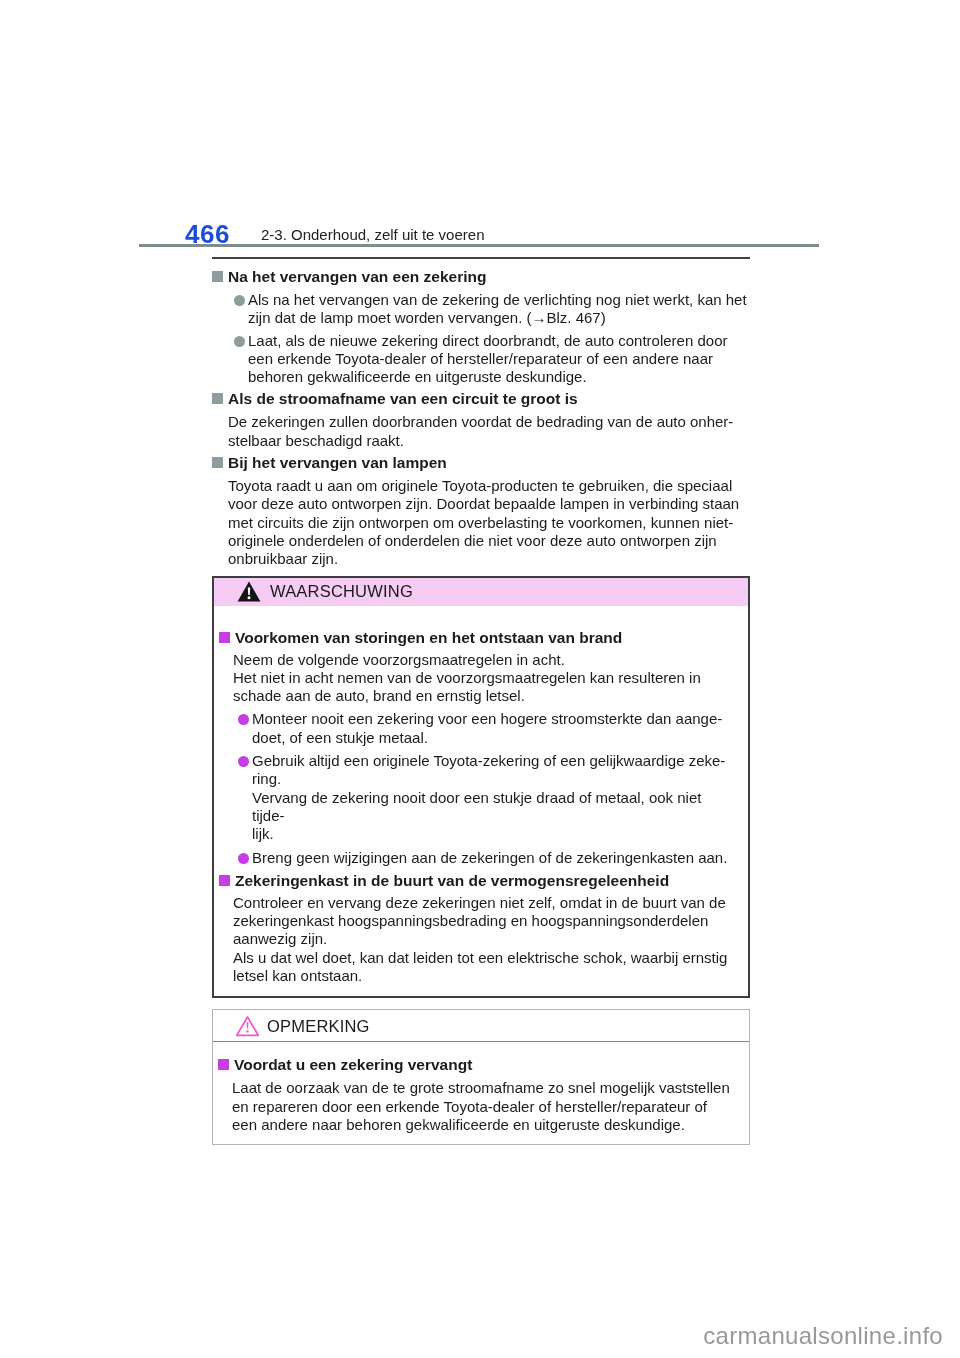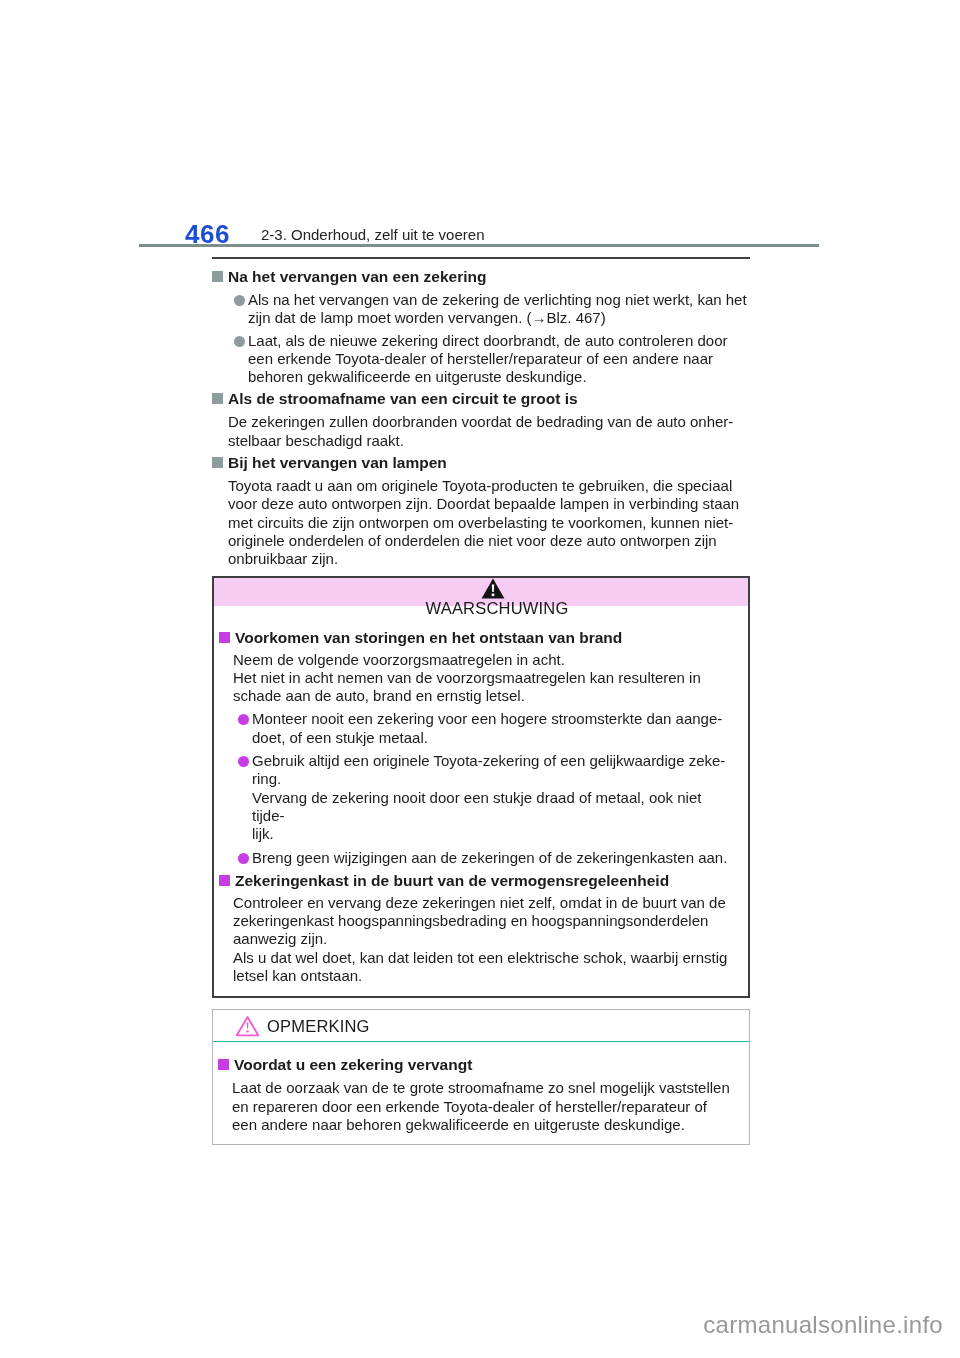--- a/index.html
+++ b/index.html
@@ -52,21 +52,21 @@
   .dot.magenta { background:#c83ce4; }
   .bullet-text, .para { white-space:pre-line; }
   .para { padding-left:16px; margin-bottom:4px; }
 
   
   .warning-box {
     margin-top:7px; border:2px solid #3e3e3e; background:#fff;
   }
   .warning-header {
     height:28px; background:#f6cbf4;
-    display:flex; align-items:center; padding-left:23px;flex-direction:column;
+    display:flex; align-items:center; padding-left:23px;
   }
   .box-title { font-size:16.5px; color:#1a1a1a; letter-spacing:0.2px; margin-left:9px; }
   .warning-body { padding:15px 14px 6px 5px; }
   .warning-body .dot { margin-left:19px; }
   .warning-body .bullet-item { margin-bottom:5px; }
   .warning-body .para { padding-left:14px; margin-bottom:5px; }
   .warning-body .sec-heading { margin:2px 0 5px 0; }
   .warning-body .sec-heading.first { margin-top:8px; }
 
   
@@ -79,21 +79,21 @@
   }
   .note-header .box-title { margin-left:7px; }
   .note-body { padding:14px 14px 10px 5px; }
   .note-body .para { padding-left:14px; margin-bottom:0; }
   .note-body .sec-heading { margin:0 0 6px 0; }
 
   .icon-wrap { flex:none; display:flex; align-items:center; }
 
   
   .watermark {
-    position:absolute; right:17px; bottom:19px;
+    position:absolute; right:17px; bottom:8px;
     font-size:24px; color:#989898; letter-spacing:0.3px;
   }
 </style>
 </head>
 <body>
 
 <div class="page">
 
   <div class="page-number">466</div>
   <div class="section-title">2-3. Onderhoud, zelf uit te voeren</div>

